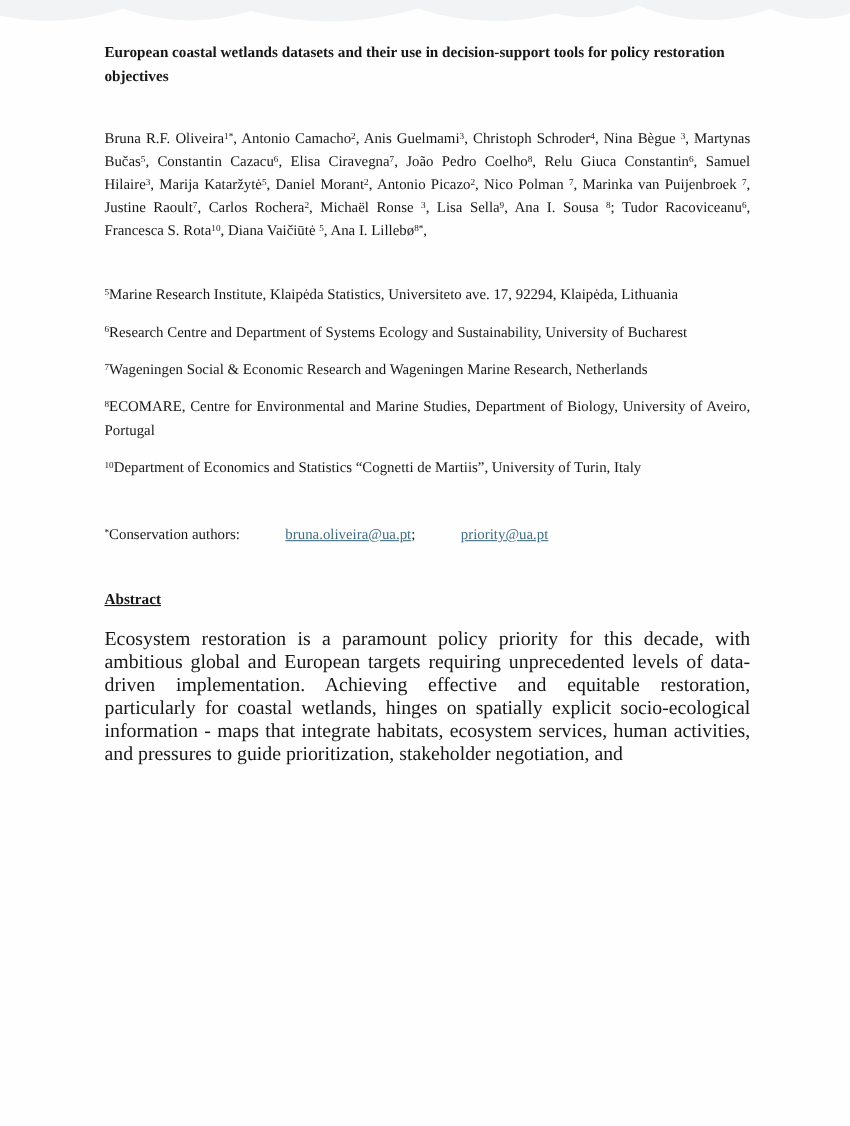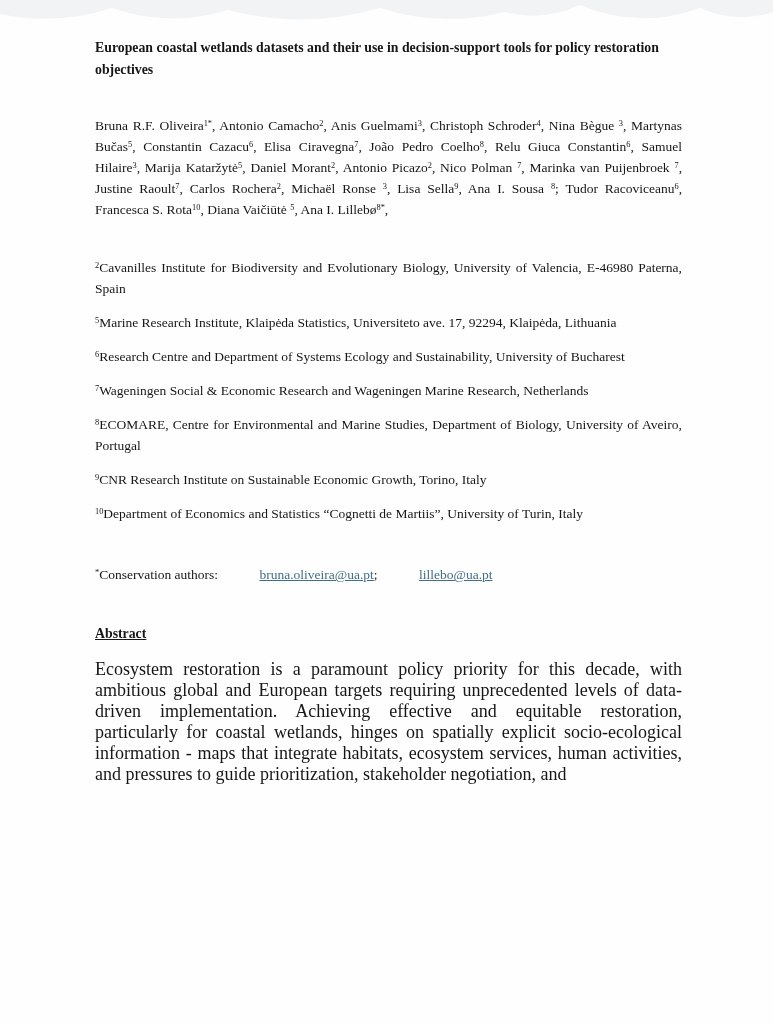--- a/index.html
+++ b/index.html
@@ -80,29 +80,27 @@
     <path d="M0,0 H773 V12 Q736,24 700,8 Q640,30 580,5 Q542,22 505,12 Q442,28 380,8 Q304,30 228,10 Q170,28 112,8 Q56,26 0,14 Z" fill="#f1f3f5"></path>
   </svg>
 
   <div class="content">
 
     <p class="title">European coastal wetlands datasets and their use in decision-support tools for policy restoration objectives</p>
 
     <p class="authors"><span>Bruna R.F. Oliveira</span><sup>1*</sup><span>, Antonio Camacho</span><sup>2</sup><span>, Anis Guelmami</span><sup>3</sup><span>, Christoph Schroder</span><sup>4</sup><span>, Nina Bègue </span><sup>3</sup><span>, Martynas Bučas</span><sup>5</sup><span>, Constantin Cazacu</span><sup>6</sup><span>, Elisa Ciravegna</span><sup>7</sup><span>, João Pedro Coelho</span><sup>8</sup><span>, Relu Giuca Constantin</span><sup>6</sup><span>, Samuel Hilaire</span><sup>3</sup><span>, Marija Kataržytė</span><sup>5</sup><span>, Daniel Morant</span><sup>2</sup><span>, Antonio Picazo</span><sup>2</sup><span>, Nico Polman </span><sup>7</sup><span>, Marinka van Puijenbroek </span><sup>7</sup><span>, Justine Raoult</span><sup>7</sup><span>, Carlos Rochera</span><sup>2</sup><span>, Michaël Ronse </span><sup>3</sup><span>, Lisa Sella</span><sup>9</sup><span>, Ana I. Sousa </span><sup>8</sup><span>; Tudor Racoviceanu</span><sup>6</sup><span>, Francesca S. Rota</span><sup>10</sup><span>, Diana Vaičiūtė </span><sup>5</sup><span>, Ana I. Lillebø</span><sup>8*</sup><span>,</span></p>
 
     <div class="affiliations">
-      <p class="aff"><sup>2</sup><span>Cavanilles Institute for Biodiversity and Evolutionary Biology, University of Valencia, E-46980 Paterna, Spain</span></p>
       <p class="aff"><sup>5</sup><span>Marine Research Institute, Klaipėda Statistics, Universiteto ave. 17, 92294, Klaipėda, Lithuania</span></p>
       <p class="aff"><sup>6</sup><span>Research Centre and Department of Systems Ecology and Sustainability, University of Bucharest</span></p>
       <p class="aff"><sup>7</sup><span>Wageningen Social &amp; Economic Research and Wageningen Marine Research, Netherlands</span></p>
       <p class="aff"><sup>8</sup><span>ECOMARE, Centre for Environmental and Marine Studies, Department of Biology, University of Aveiro, Portugal</span></p>
-      <p class="aff"><sup>9</sup><span>CNR Research Institute on Sustainable Economic Growth, Torino, Italy</span></p>
       <p class="aff"><sup>10</sup><span>Department of Economics and Statistics “Cognetti de Martiis”, University of Turin, Italy</span></p>
     </div>
 
-    <p class="corresponding"><sup>*</sup><span>Conservation authors: </span><a href="#" class="doc-link">bruna.oliveira@ua.pt</a><span>; </span><a href="#" class="doc-link">lillebo@ua.pt</a></p>
+    <p class="corresponding"><sup>*</sup><span>Conservation authors: </span><a href="#" class="doc-link">bruna.oliveira@ua.pt</a><span>; </span><a href="#" class="doc-link">priority@ua.pt</a></p>
 
     <p class="abstract-heading">Abstract</p>
 
     <p class="abstract-text">Ecosystem restoration is a paramount policy priority for this decade, with ambitious global and European targets requiring unprecedented levels of data-driven implementation. Achieving effective and equitable restoration, particularly for coastal wetlands, hinges on spatially explicit socio-ecological information - maps that integrate habitats, ecosystem services, human activities, and pressures to guide prioritization, stakeholder negotiation, and</p>
 
   </div>
 </div>
 
 </body></html>

